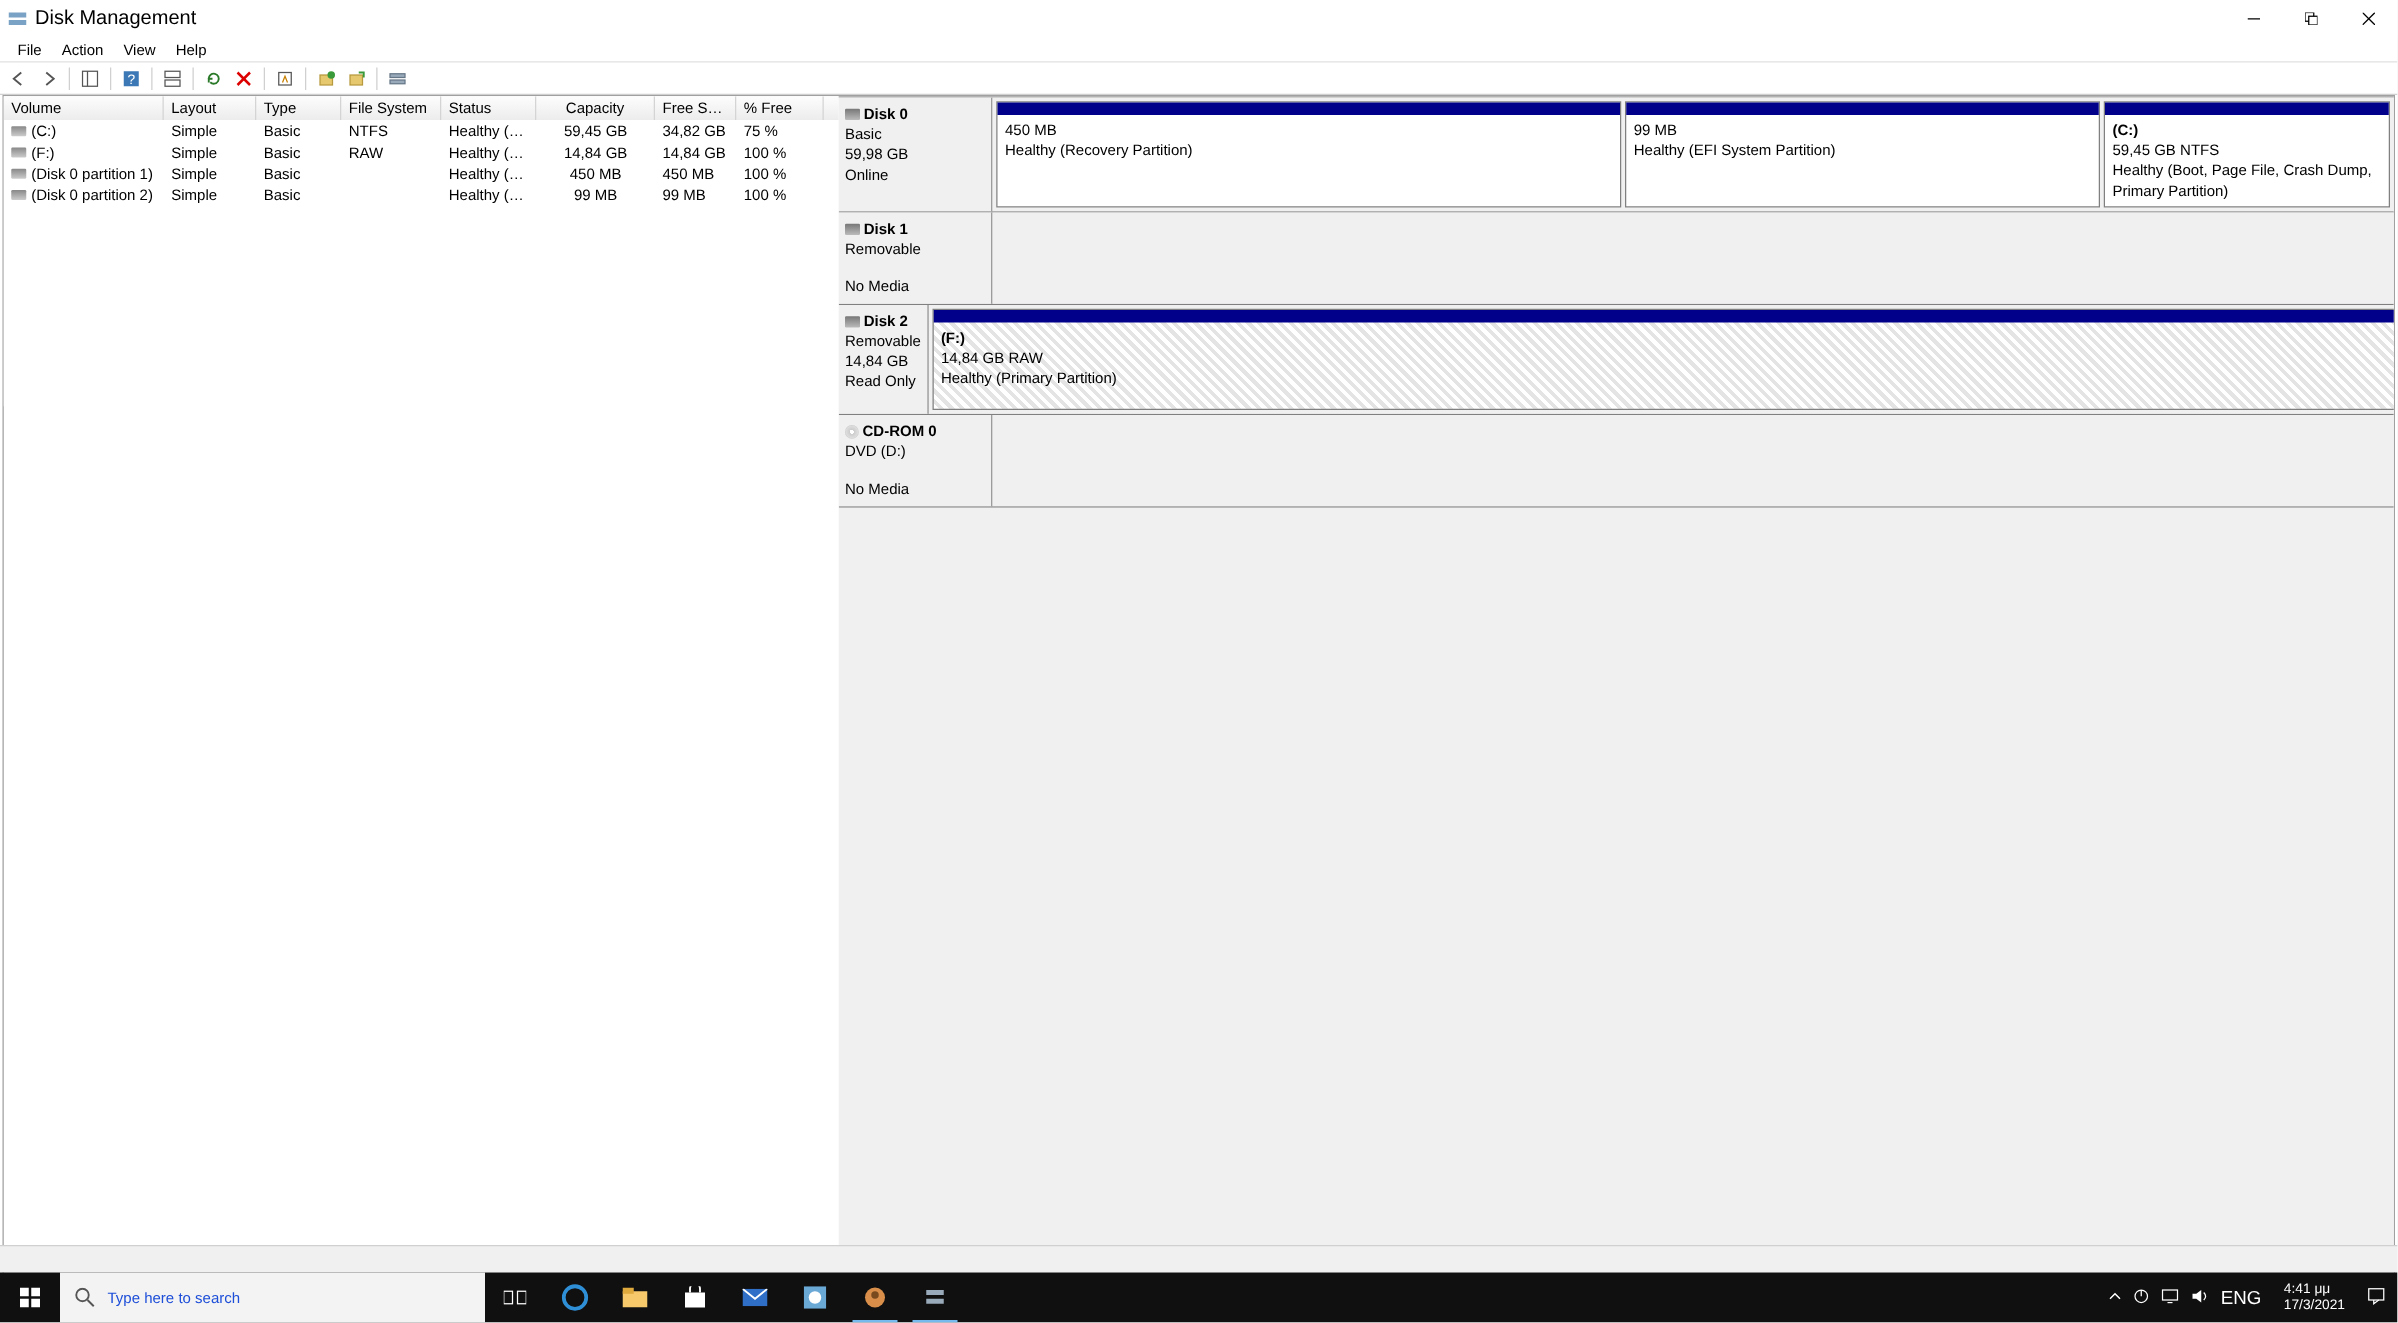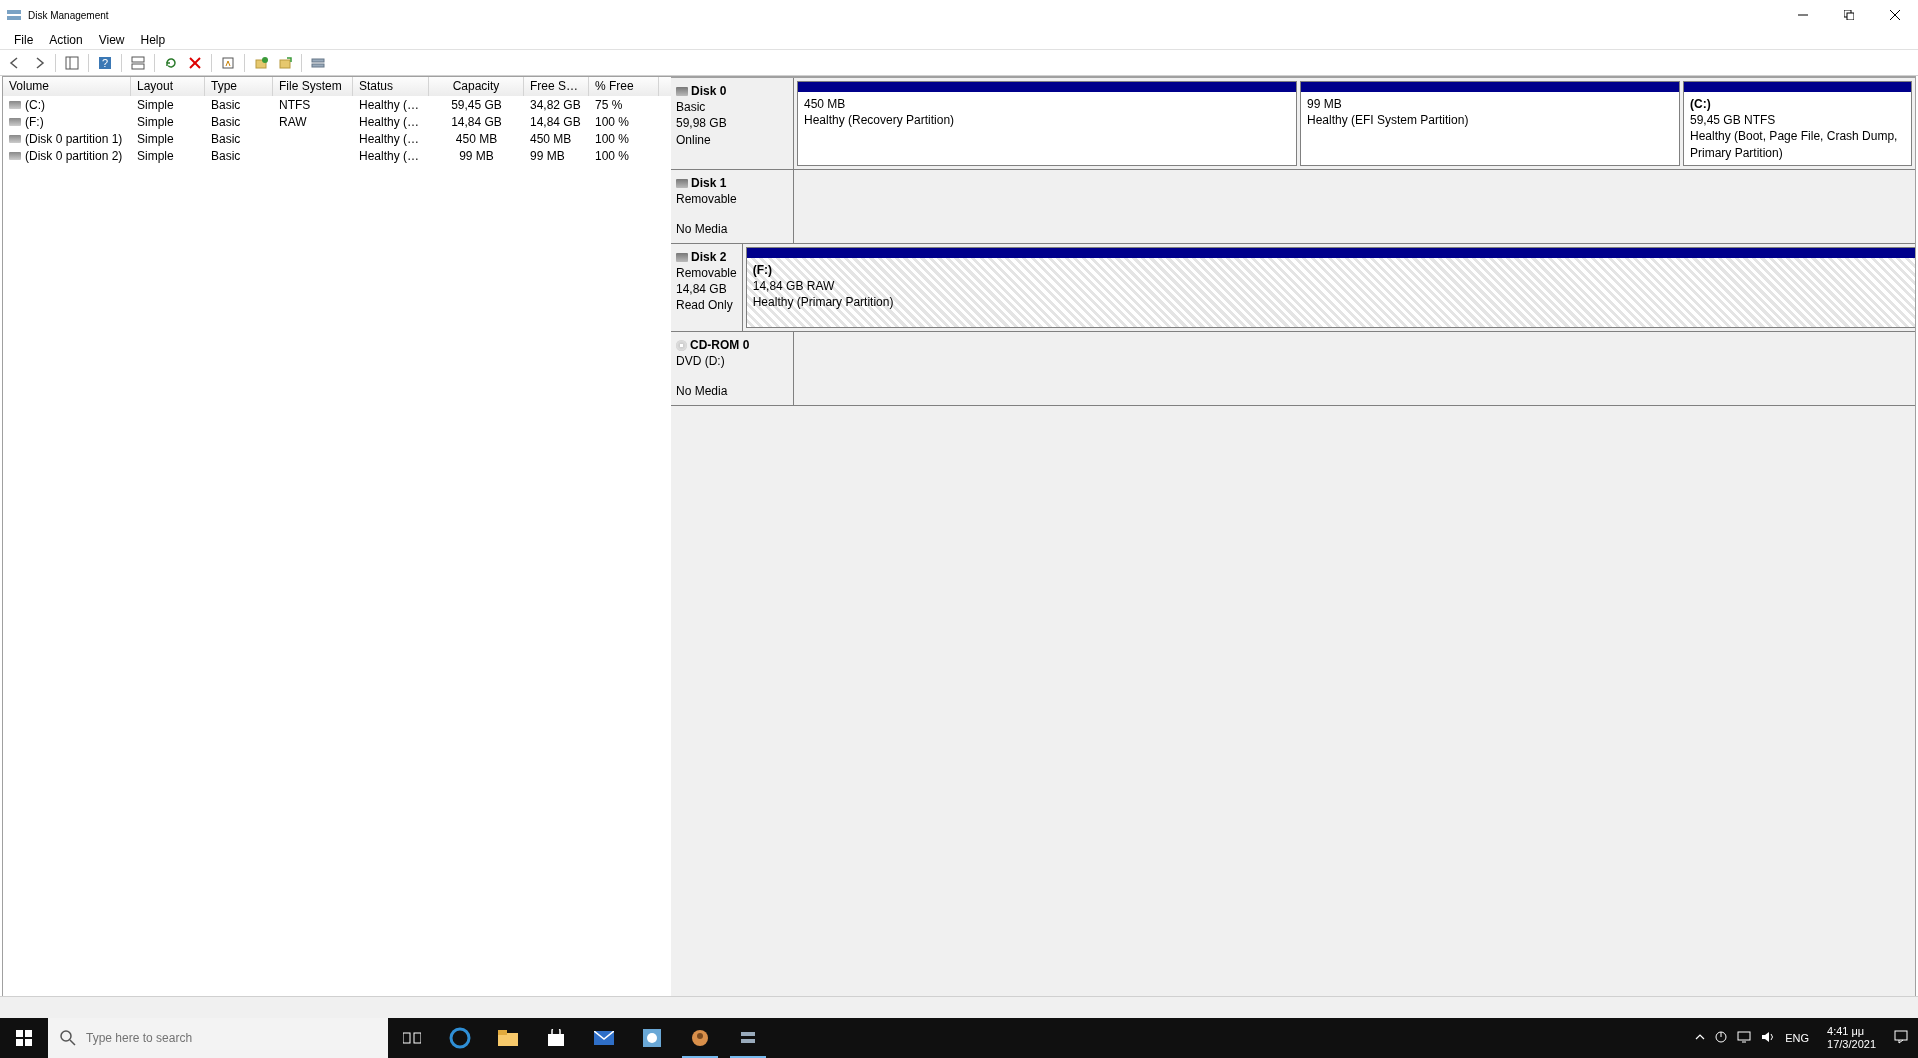--- a/index.html
+++ b/index.html
@@ -1,19 +1,19 @@
 <!DOCTYPE html>
 <html><head>
 <meta charset="utf-8">
 <style>
 * { margin: 0; padding: 0; box-sizing: border-box; }
 body { font-family: "Segoe UI", Tahoma, sans-serif; font-size: 12px; background: #fff; width: 1918px; height: 1058px; overflow: hidden; position: relative; }
 .titlebar { height: 30px; display: flex; align-items: center; padding-left: 6px; background: #fff; }
 .titlebar .app-icon { width: 16px; height: 16px; margin-right: 6px; display:flex; align-items:center; justify-content:center; }
-.titlebar .title { flex: 1; font-size: 10px; }
+.titlebar .title { flex: 1; font-size: 16px; }
 .titlebar .win-controls { display: flex; }
 .titlebar .win-btn { width: 46px; height: 30px; display: flex; align-items: center; justify-content: center; }
 .titlebar .win-btn svg { width: 10px; height: 10px; }
 .menubar { height: 20px; display: flex; align-items: center; padding-left: 6px; border-bottom: 1px solid #e1e1e1; font-size: 12px; }
 .menubar .menu-item { padding: 2px 8px; }
 .toolbar { height: 26px; display: flex; align-items: center; padding-left: 4px; border-bottom: 1px solid #d0d0d0; gap: 2px; }
 .toolbar .tbtn { width: 22px; height: 22px; display: flex; align-items: center; justify-content: center; font-size: 12px; color: #555; position:relative; }
 .toolbar .sep { width: 1px; height: 18px; background: #d0d0d0; margin: 0 3px; }
 .content { position: absolute; top: 76px; bottom: 38px; left: 2px; right: 2px; border: 1px solid #a0a0a0; display: flex; flex-direction: row; }
 .volumes-pane { height: 248px; overflow: hidden; background: #fff; }
@@ -315,21 +315,21 @@
         <rect x="9" y="0" width="7" height="7" fill="#fff"></rect>
         <rect x="0" y="9" width="7" height="7" fill="#fff"></rect>
         <rect x="9" y="9" width="7" height="7" fill="#fff"></rect>
       </svg>
   </div>
   <div class="search">
     <svg width="16" height="16" viewBox="0 0 16 16">
         <circle cx="6" cy="6" r="5" fill="none" stroke="#555" stroke-width="1.5"></circle>
         <line x1="10" y1="10" x2="15" y2="15" stroke="#555" stroke-width="1.5"></line>
       </svg>
-    <span style="color:#737373;">Type here to search</span>
+    <span style="color:#1d4ed8;">Type here to search</span>
   </div>
   <div class="tb-icons">
     <div class="tb-icon">
         <svg width="18" height="14" viewBox="0 0 18 14">
           <rect x="0" y="2" width="7" height="10" fill="none" stroke="#fff"></rect>
           <rect x="11" y="2" width="7" height="10" fill="none" stroke="#fff"></rect>
         </svg>
       </div>
     <div class="tb-icon">
         <svg width="22" height="22" viewBox="0 0 22 22">
@@ -384,21 +384,21 @@
           <line x1="6" y1="1" x2="6" y2="6" stroke="#fff"></line>
         </svg></span>
     <span><svg width="14" height="12" viewBox="0 0 14 12">
           <rect x="1" y="1" width="12" height="8" fill="none" stroke="#fff"></rect>
           <line x1="5" y1="11" x2="9" y2="11" stroke="#fff"></line>
         </svg></span>
     <span><svg width="14" height="12" viewBox="0 0 14 12">
           <path d="M1 4 H4 L8 1 V11 L4 8 H1 Z" fill="#fff"></path>
           <path d="M10 3 Q13 6 10 9" fill="none" stroke="#fff"></path>
         </svg></span>
-    <span style="font-size:11px;">ENG</span>
+    <span style="font-size:15px;">ENG</span>
     <div class="clock">
       <div>4:41 μμ</div>
       <div>17/3/2021</div>
     </div>
     <span style="padding-right:8px;"><svg width="14" height="14" viewBox="0 0 14 14">
           <rect x="1" y="1" width="12" height="9" fill="none" stroke="#fff"></rect>
           <path d="M5 10 L5 13 L9 10" fill="none" stroke="#fff"></path>
         </svg></span>
   </div>
 </div>

